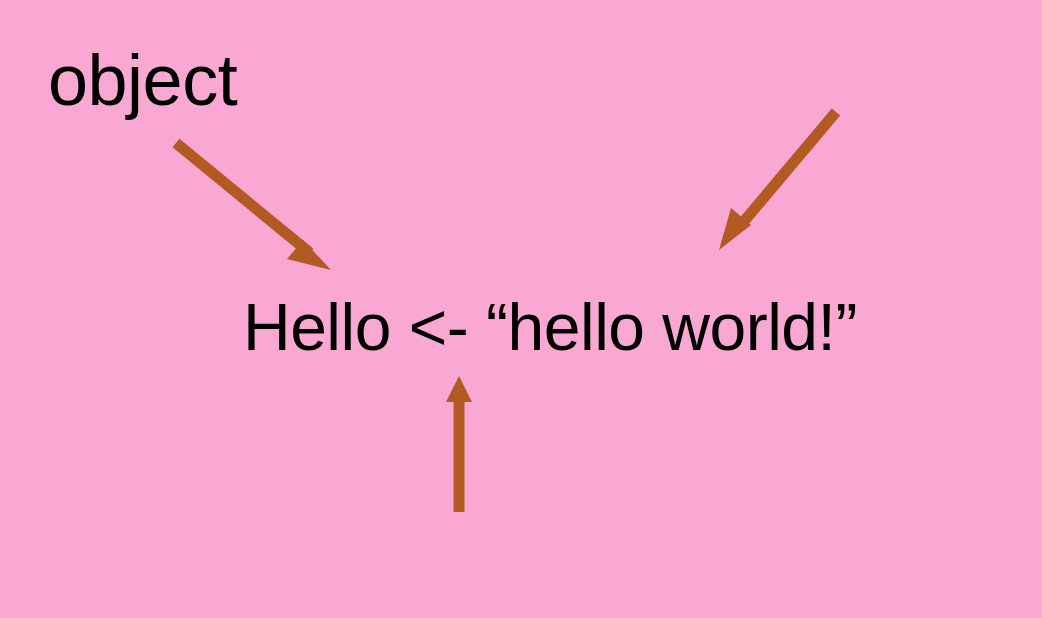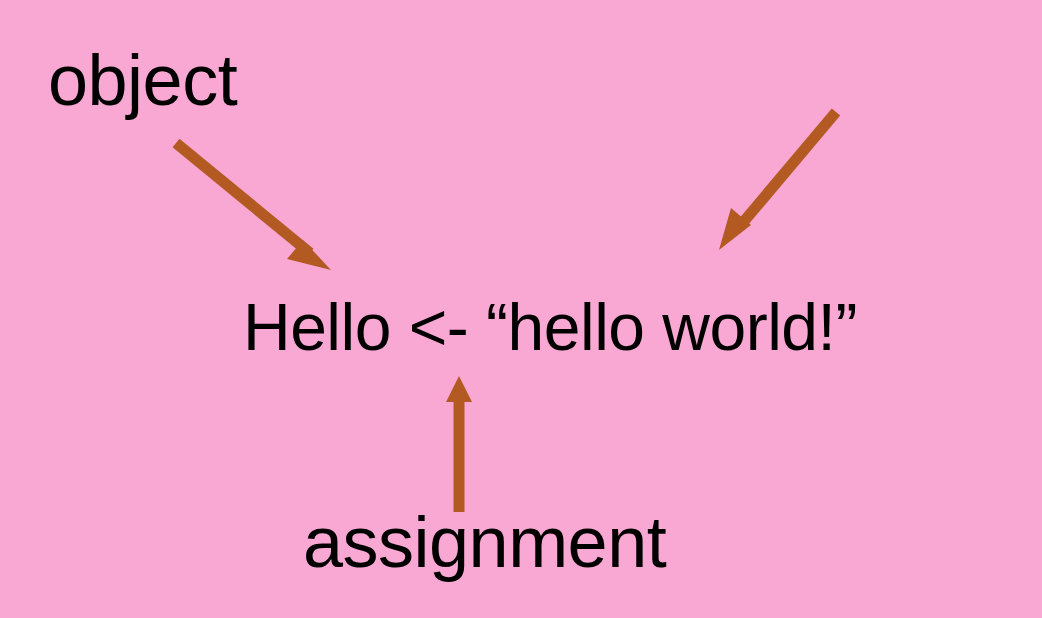--- a/index.html
+++ b/index.html
@@ -86,15 +86,14 @@
       <polygon points="459,376 446,402 472,402" fill="#B35A23"></polygon>
     </g>
 
   </svg>
 
   <div class="annotation-label" id="label-object">object</div>
 
 
   <div id="code-statement">Hello &lt;- “hello world!”</div>
 
-  <div class="annotation-label" id="label-assignment">assignment</div>
 
 </div>
 
 </body></html>

